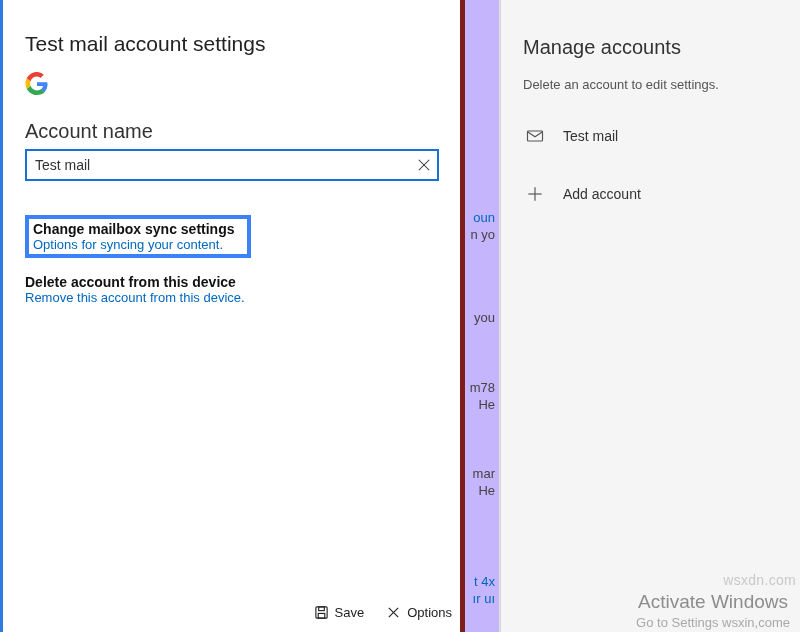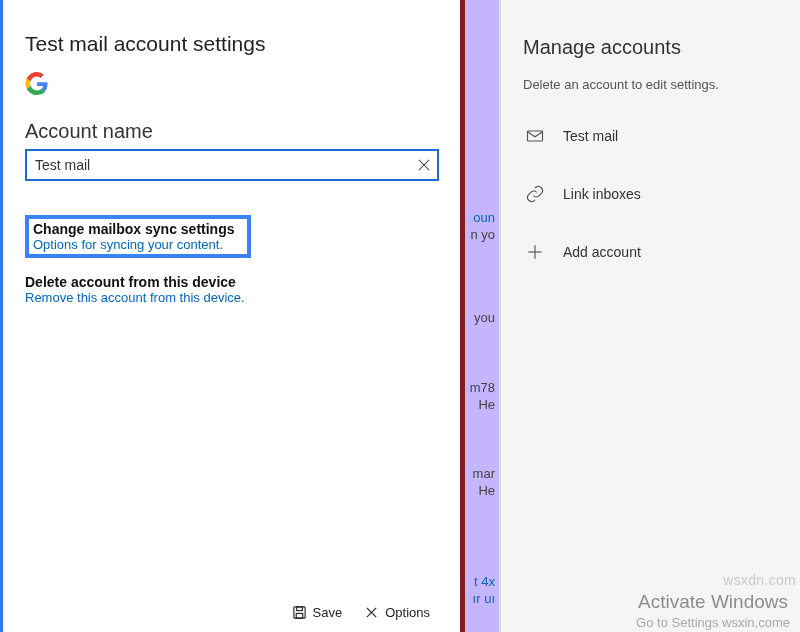--- a/index.html
+++ b/index.html
@@ -78,21 +78,21 @@
       color: #0067c0;
     }
     .highlight-red {
       border: 4px solid #3b82f6;
       padding: 2px 4px;
       width: 226px;
     }
     .footer-bar {
       position: absolute;
       bottom: 12px;
-      right: 30px;
+      right: 8px;
       display: flex;
       gap: 22px;
       font-size: 13px;
       color: #222;
     }
     .footer-btn {
       display: flex;
       align-items: center;
       gap: 6px;
       cursor: pointer;
@@ -257,27 +257,20 @@
 
     <div class="acct-items">
       <div class="acct-item">
         <svg viewBox="0 0 24 24" fill="none" stroke="currentColor" stroke-width="1.4">
           <rect x="3" y="6" width="18" height="12" rx="1"></rect>
             <path d="M3 7l9 6 9-6"></path>
         </svg>
         <span>Test mail</span>
       </div>
 
-      <div class="acct-item">
-        <svg viewBox="0 0 24 24" fill="none" stroke="currentColor" stroke-width="1.4">
-          <path d="M10 14a5 5 0 0 0 7 0l3-3a5 5 0 0 0-7-7l-1 1"></path>
-            <path d="M14 10a5 5 0 0 0-7 0l-3 3a5 5 0 0 0 7 7l1-1"></path>
-        </svg>
-        <span>Link inboxes</span>
-      </div>
 
       <div class="acct-item">
         <svg viewBox="0 0 24 24" fill="none" stroke="currentColor" stroke-width="1.4">
           <line x1="12" y1="4" x2="12" y2="20"></line>
             <line x1="4" y1="12" x2="20" y2="12"></line>
         </svg>
         <span>Add account</span>
       </div>
     </div>
 

